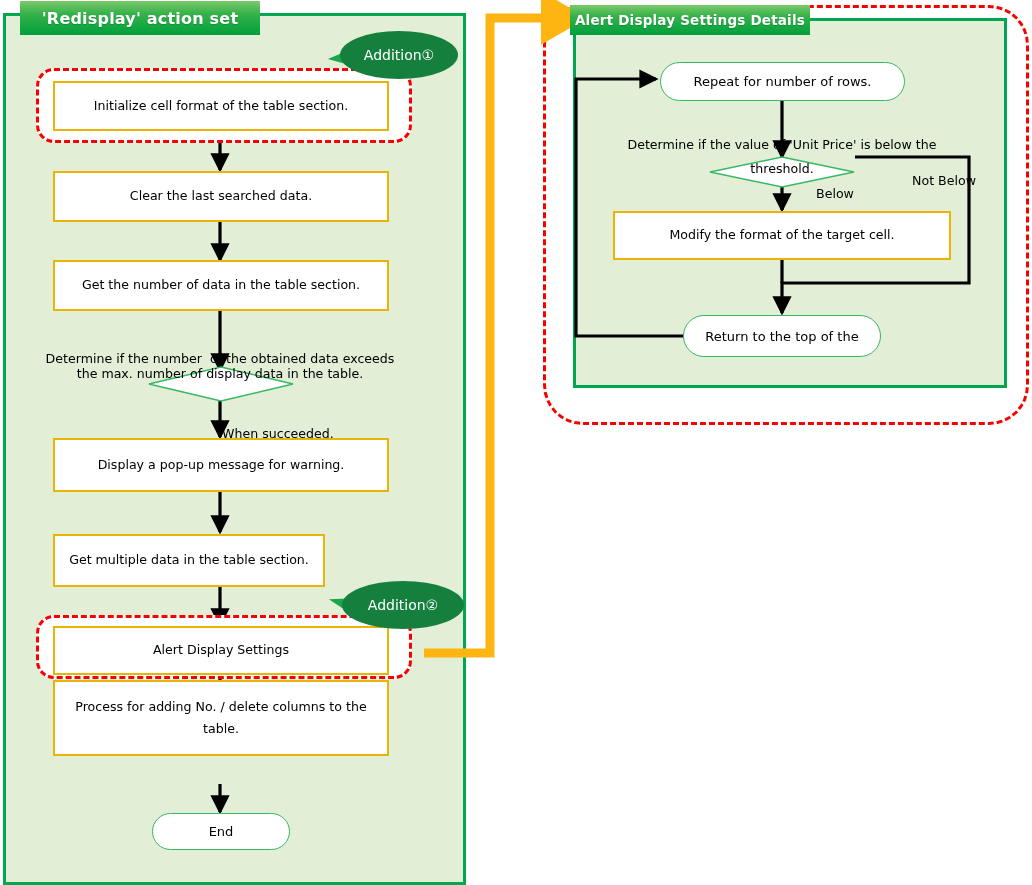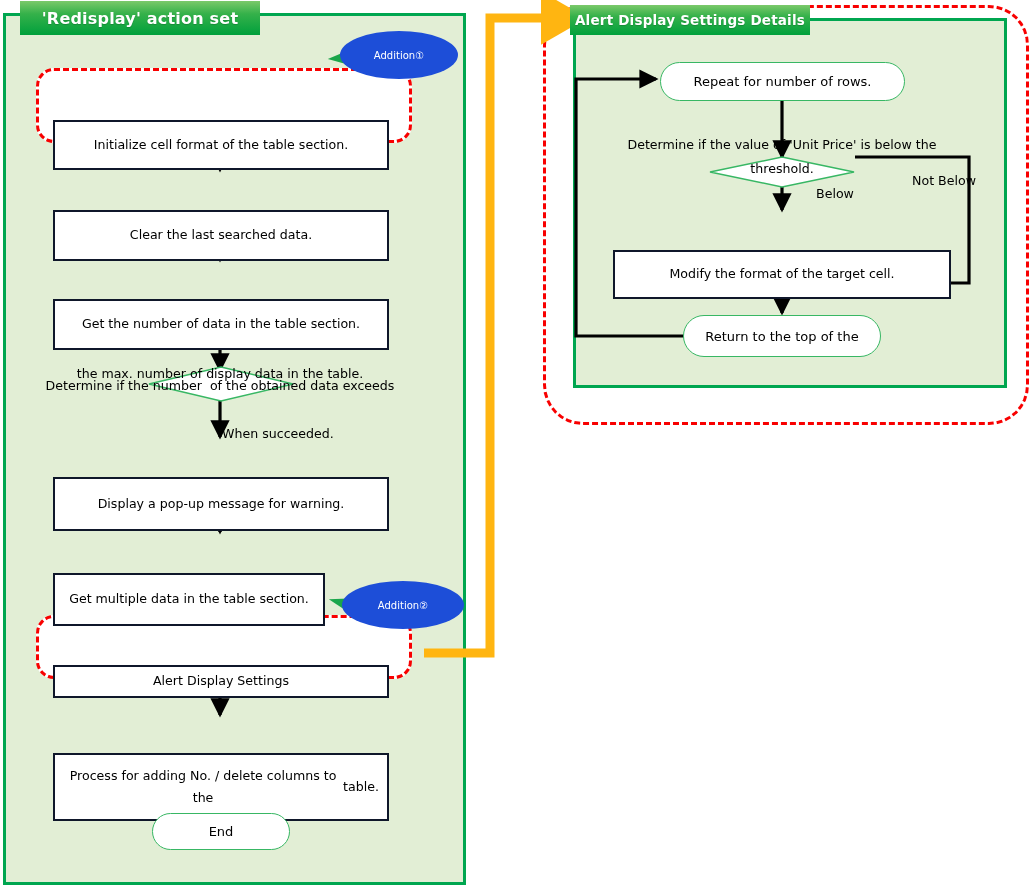--- a/index.html
+++ b/index.html
@@ -54,31 +54,30 @@
     box-sizing: border-box;
   }
   #dash-init  { left: 36px;  top: 68px;  width: 376px; height: 75px;  border-radius: 18px; background: #ffffff; }
   #dash-alert { left: 36px;  top: 615px; width: 376px; height: 64px;  border-radius: 18px; background: #ffffff; }
   #dash-right { left: 543px; top: 5px;   width: 486px; height: 420px; border-radius: 40px; background: transparent; }
 
   
   .proc {
     position: absolute;
     background: #ffffff;
-    border: 2px solid #0f172a;
+    border: 2px solid #eab308;
     box-sizing: border-box;
     display: flex;
     align-items: center;
     justify-content: center;
     text-align: center;
     color: #000000;
     font-size: 12.6px;
     line-height: 1.75;
     padding: 2px 8px;
-    margin-top: 39px;
   }
 
   
   .pill {
     position: absolute;
     background: #ffffff;
     border: 1.5px solid #38b764;
     box-sizing: border-box;
     border-radius: 999px;
     display: flex;
@@ -107,27 +106,27 @@
 
   
   .callout {
     position: absolute;
   }
   .callout .bubble {
     position: absolute;
     left: 0; top: 0;
     width: 100%;
     height: 100%;
-    background: #1d4ed8;
+    background: #15803d;
     border-radius: 50%;
     display: flex;
     align-items: center;
     justify-content: center;
     color: #ffffff;
-    font-size: 10px;
+    font-size: 14px;
   }
   .callout .tail {
     position: absolute;
     width: 0; height: 0;
   }
   #callout-1 { left: 340px; top: 31px; width: 118px; height: 48px; }
   #callout-1 .tail {
     left: -12px; top: 18px;
     border-top: 8px solid transparent;
     border-bottom: 13px solid transparent;
@@ -203,31 +202,31 @@
 
   <div class="proc" style="left:53px; top:171px; width:336px; height:51px;">Clear the last searched data.</div>
 
   <div class="proc" style="left:53px; top:260px; width:336px; height:51px;">Get the number of data in the table section.</div>
 
   <div class="diamond" style="left:148px; top:366px; width:146px; height:36px;">
     <svg width="146" height="36" viewBox="0 0 146 36">
       <polygon points="73,1 145,18 73,35 1,18" fill="#ffffff" stroke="#38b764" stroke-width="1.4"></polygon>
     </svg>
   </div>
-  <div class="lbl center" style="left:32px; top:348px; width:376px;margin-top:27px;">Determine if the number  of the obtained data exceeds</div>
+  <div class="lbl center" style="left:32px; top:348px; width:376px;">Determine if the number  of the obtained data exceeds</div>
   <div class="lbl center" style="left:32px; top:363px; width:376px;">the max. number of display data in the table.</div>
   <div class="lbl" style="left:222px; top:423px;">When succeeded.</div>
 
   <div class="proc" style="left:53px; top:438px; width:336px; height:54px;">Display a pop-up message for warning.</div>
 
   <div class="proc" style="left:53px; top:534px; width:272px; height:53px;">Get multiple  data in the table section.</div>
 
-  <div class="proc" style="left:53px; top:626px; width:336px; height:33px;">Alert Display Settings</div>
-
-  <div class="proc" style="left:53px; top:714px; width:336px; height:68px; ">
+  <div class="proc" style="left:53px; top:626px; width:336px; height:49px;">Alert Display Settings</div>
+
+  <div class="proc" style="left:53px; top:680px; width:336px; height:76px; flex-direction:column;">
     <span>Process for adding No. / delete columns to the</span>
     <span>table.</span>
   </div>
 
   <div class="pill" style="left:152px; top:813px; width:138px; height:37px;">End</div>
 
   <div class="pill" style="left:660px; top:62px; width:245px; height:39px;">Repeat for number of rows.</div>
 
   <div class="diamond" style="left:709px; top:156px; width:146px; height:32px;">
     <svg width="146" height="32" viewBox="0 0 146 32">

